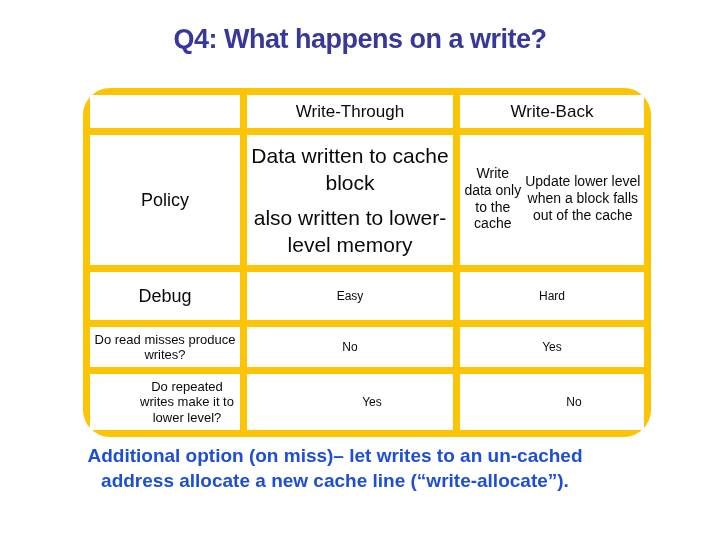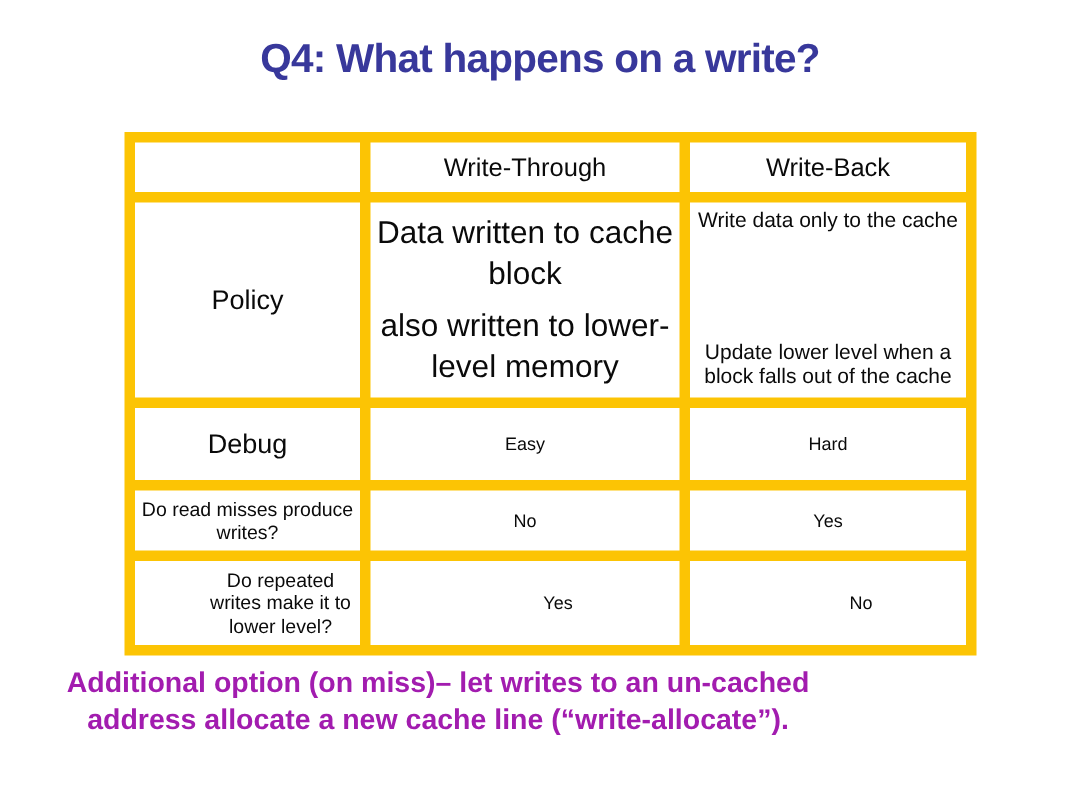--- a/index.html
+++ b/index.html
@@ -30,20 +30,21 @@
     margin: 0;
   }
   table.policy-table {
     position: absolute;
     left: 83px;
     top: 88px;
     border-collapse: separate;
     border-spacing: 7px;
     background: #FCC404;
     table-layout: fixed;
+    border-radius: 27px;
   }
   table.policy-table td {
     background: #ffffff;
     text-align: center;
     vertical-align: middle;
     padding: 0 2px;
     color: #0A0A0A;
   }
   td.hdr-cell {
     color: #2353C4;
@@ -69,37 +70,38 @@
   }
   td.policy-wt .para { margin: 7px 0; }
   td.policy-wb {
     font-size: 14px;
     line-height: 1.2;
     vertical-align: top;
   }
   td.policy-wb .cell-flex {
     height: 128px;
     display: flex;
-    flex-direction: column;
+    flex-direction: row;
     justify-content: space-between;
     align-items: center;
     padding: 2px 0 5px 0;
     box-sizing: border-box;
   }
   td.answer { font-size: 12px; }
   .note {
     position: absolute;
     top: 444px;
     left: 0;
     width: 584px;
     text-align: center;
     font-size: 19px;
     font-weight: bold;
-    color: #a21caf;
+    color: #1d4ed8;
     line-height: 1.3;
+    padding-left: 43px;
   }
   .footer {
     position: absolute;
     top: 511px;
     left: 18px;
     right: 18px;
     display: flex;
     justify-content: space-between;
     font-family: "Liberation Serif", serif;
     font-weight: bold;

